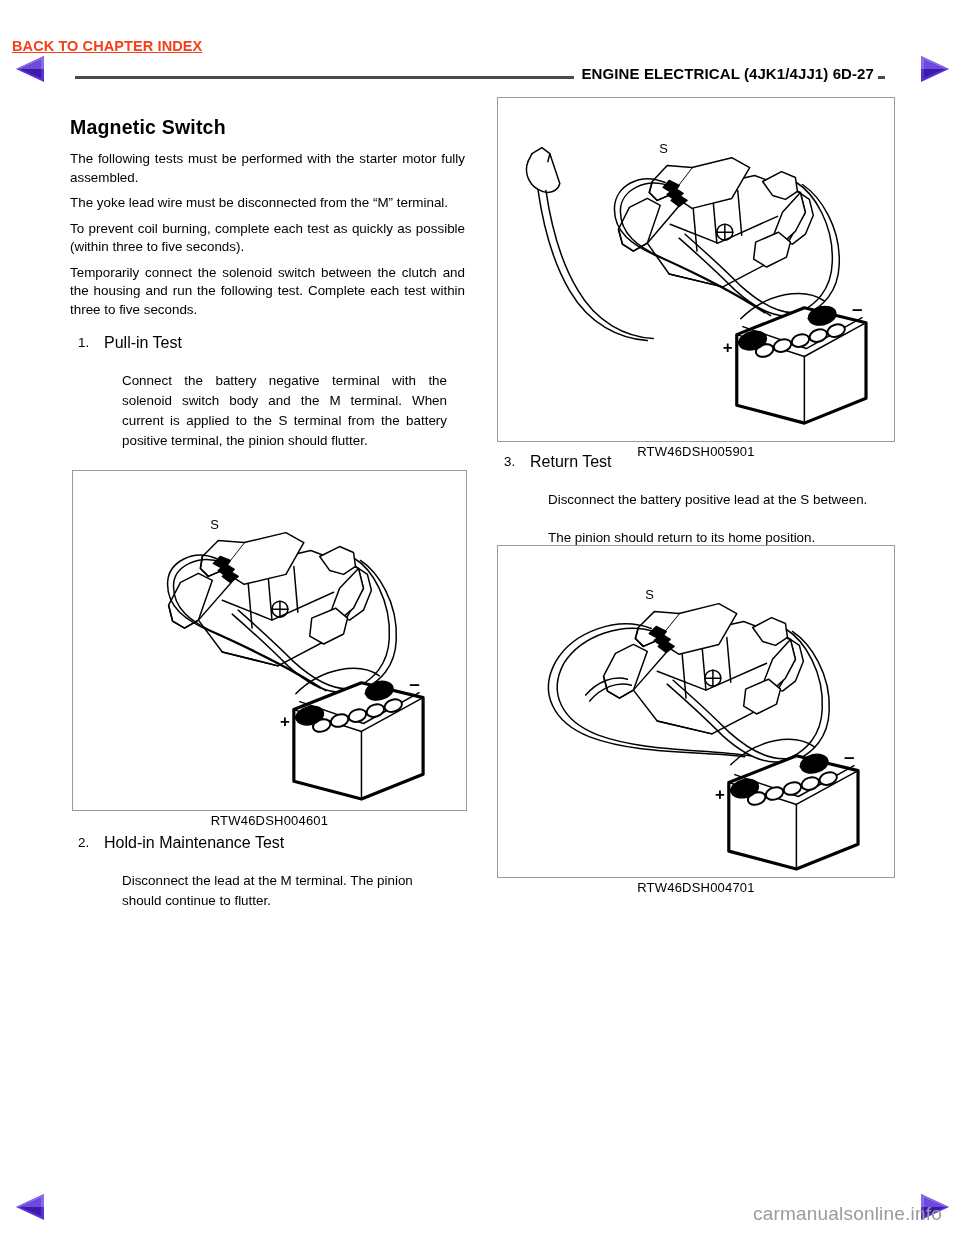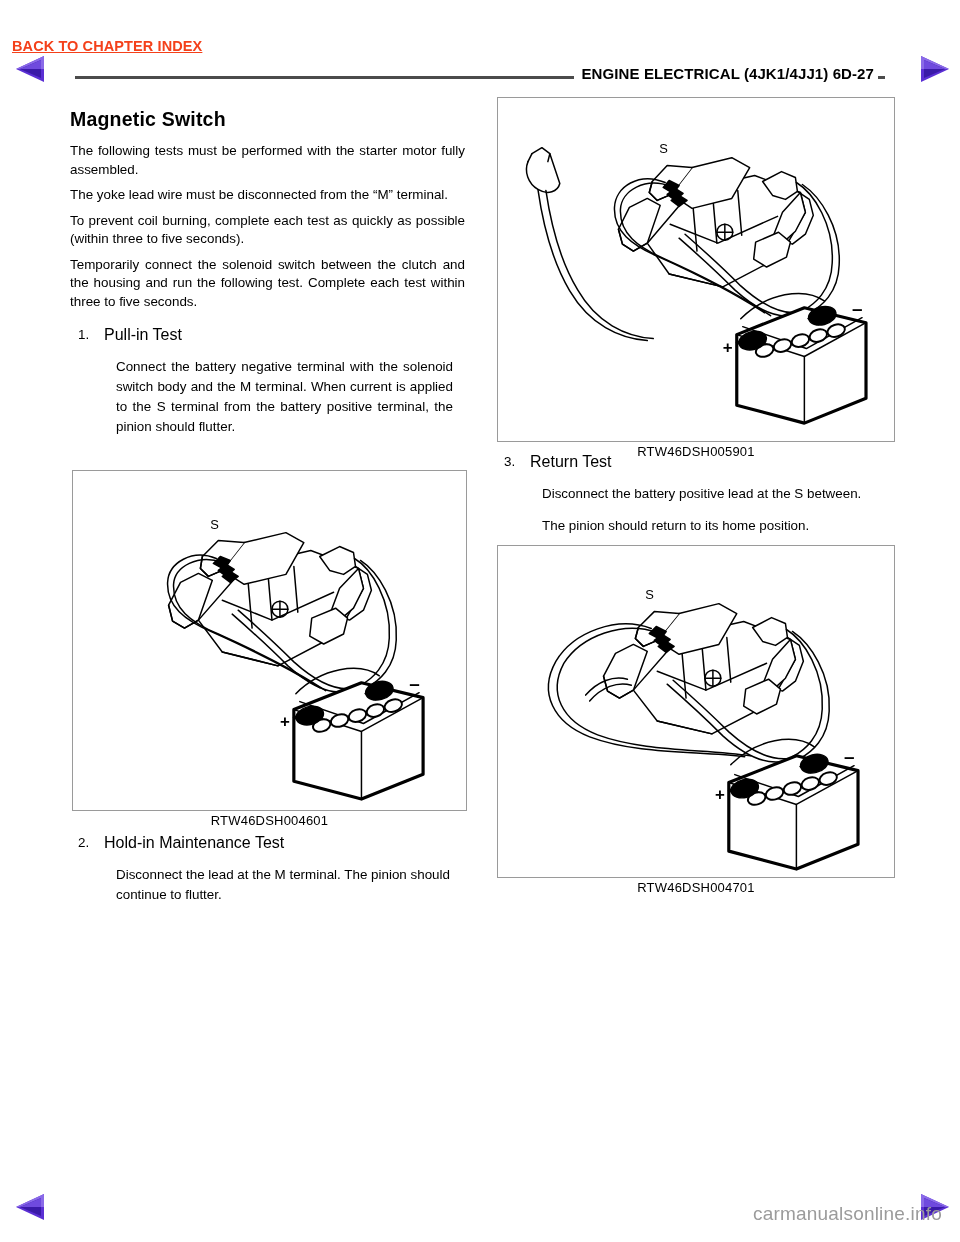--- a/index.html
+++ b/index.html
@@ -77,21 +77,21 @@
   .nav-arrow svg { display: block; }
   #prev-arrow-top  { left: 14px;  top: 54px; }
   #next-arrow-top  { left: 917px; top: 54px; }
   #prev-arrow-bottom { left: 14px;  top: 1192px; }
   #next-arrow-bottom { left: 917px; top: 1192px; }
 
   
   #content { position: absolute; top: 0; left: 0; width: 960px; height: 1242px; }
 
   .column { position: absolute; width: 395px; }
-  #left-column  { left: 70px;  top: 108px; }
+  #left-column  { left: 70px;  top: 116px; }
 
   h1#section-heading {
     font-size: 19.5px;
     font-weight: bold;
     margin: 0 0 11px 0;
     letter-spacing: 0.2px;
   }
 
   p.body-text {
     margin: 0 0 7px 0;
@@ -120,21 +120,21 @@
     line-height: 20px;
   }
   .step-title {
     font-size: 16px;
     line-height: 20px;
     margin: 0;
   }
   .step-body {
     font-size: 13.4px;
     line-height: 20px;
-    margin: 12px;
+    margin: 18px;
     text-align: justify;
     text-justify: inter-word;
   }
   .step-body.nojust { text-align: left; }
 
   
   .figure-box {
     border: 1px solid #9a9a9a;
     background: #ffffff;
     box-sizing: border-box;

